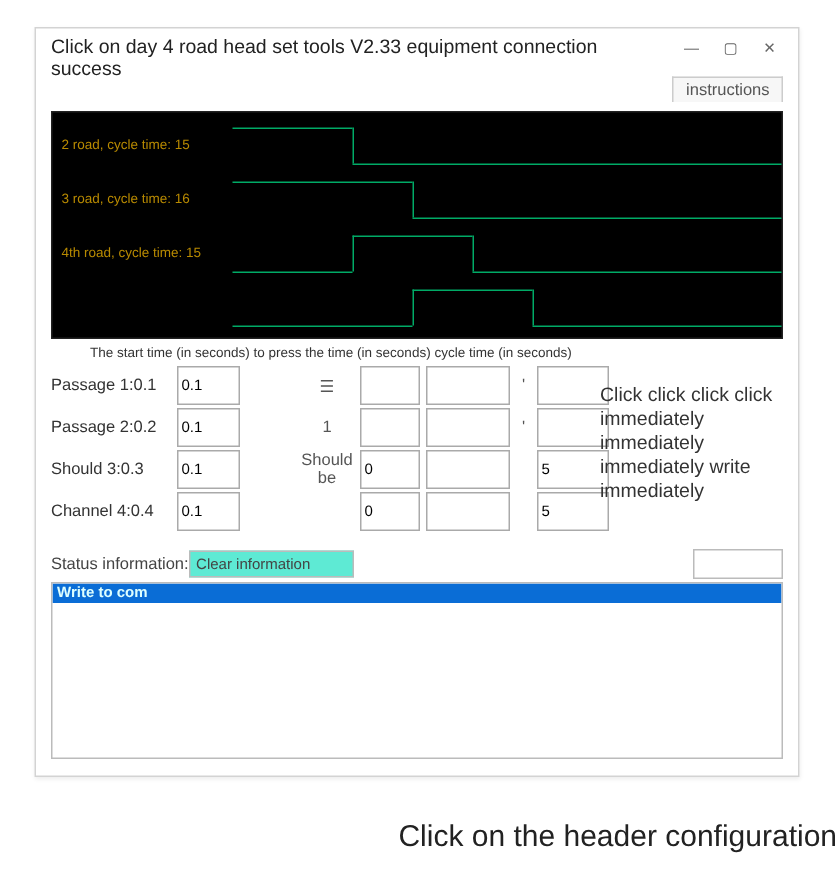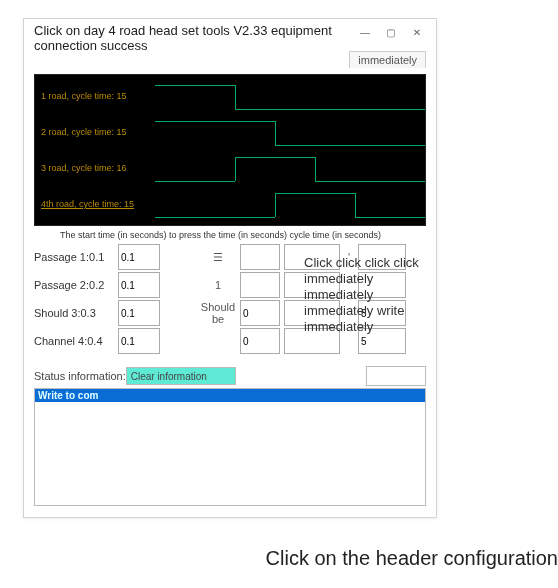--- a/index.html
+++ b/index.html
@@ -9,21 +9,21 @@
     font-family: "Segoe UI", Tahoma, Arial, sans-serif;
     font-size: 12px;
     width: 558px;
     height: 588px;
     position: relative;
     color: #333;
   }
   .window {
     position: absolute;
     left: 23px; top: 18px;
-    width: 414px; height: 500px;
+    width: 510px; height: 500px;
     border: 1px solid #d3d3d3;
     background: #fff;
     box-shadow: 0 1px 3px rgba(0,0,0,0.08);
   }
   .titlebar {
     display: flex;
     align-items: flex-start;
     padding: 4px 6px 0 10px;
     height: 36px;
   }
@@ -142,27 +142,24 @@
 
 <div class="window">
   <div class="titlebar">
     <div class="title">Click on day 4 road head set tools V2.33 equipment connection success</div>
     <div class="win-btn">—</div>
     <div class="win-btn">▢</div>
     <div class="win-btn">✕</div>
   </div>
 
   <div class="tab-area">
-    <div class="tab">immediately</div>
+    <div class="tab">instructions</div>
   </div>
 
   <div class="scope">
-    <div class="scope-row">
-        <span>1 road, cycle time: 15</span>
-      </div>
     <div class="scope-row">
         <span>2 road, cycle time: 15</span>
       </div>
     <div class="scope-row">
         <span>3 road, cycle time: 16</span>
       </div>
     <div class="scope-row">
         <span>4th road, cycle time: 15</span>
       </div>
 

